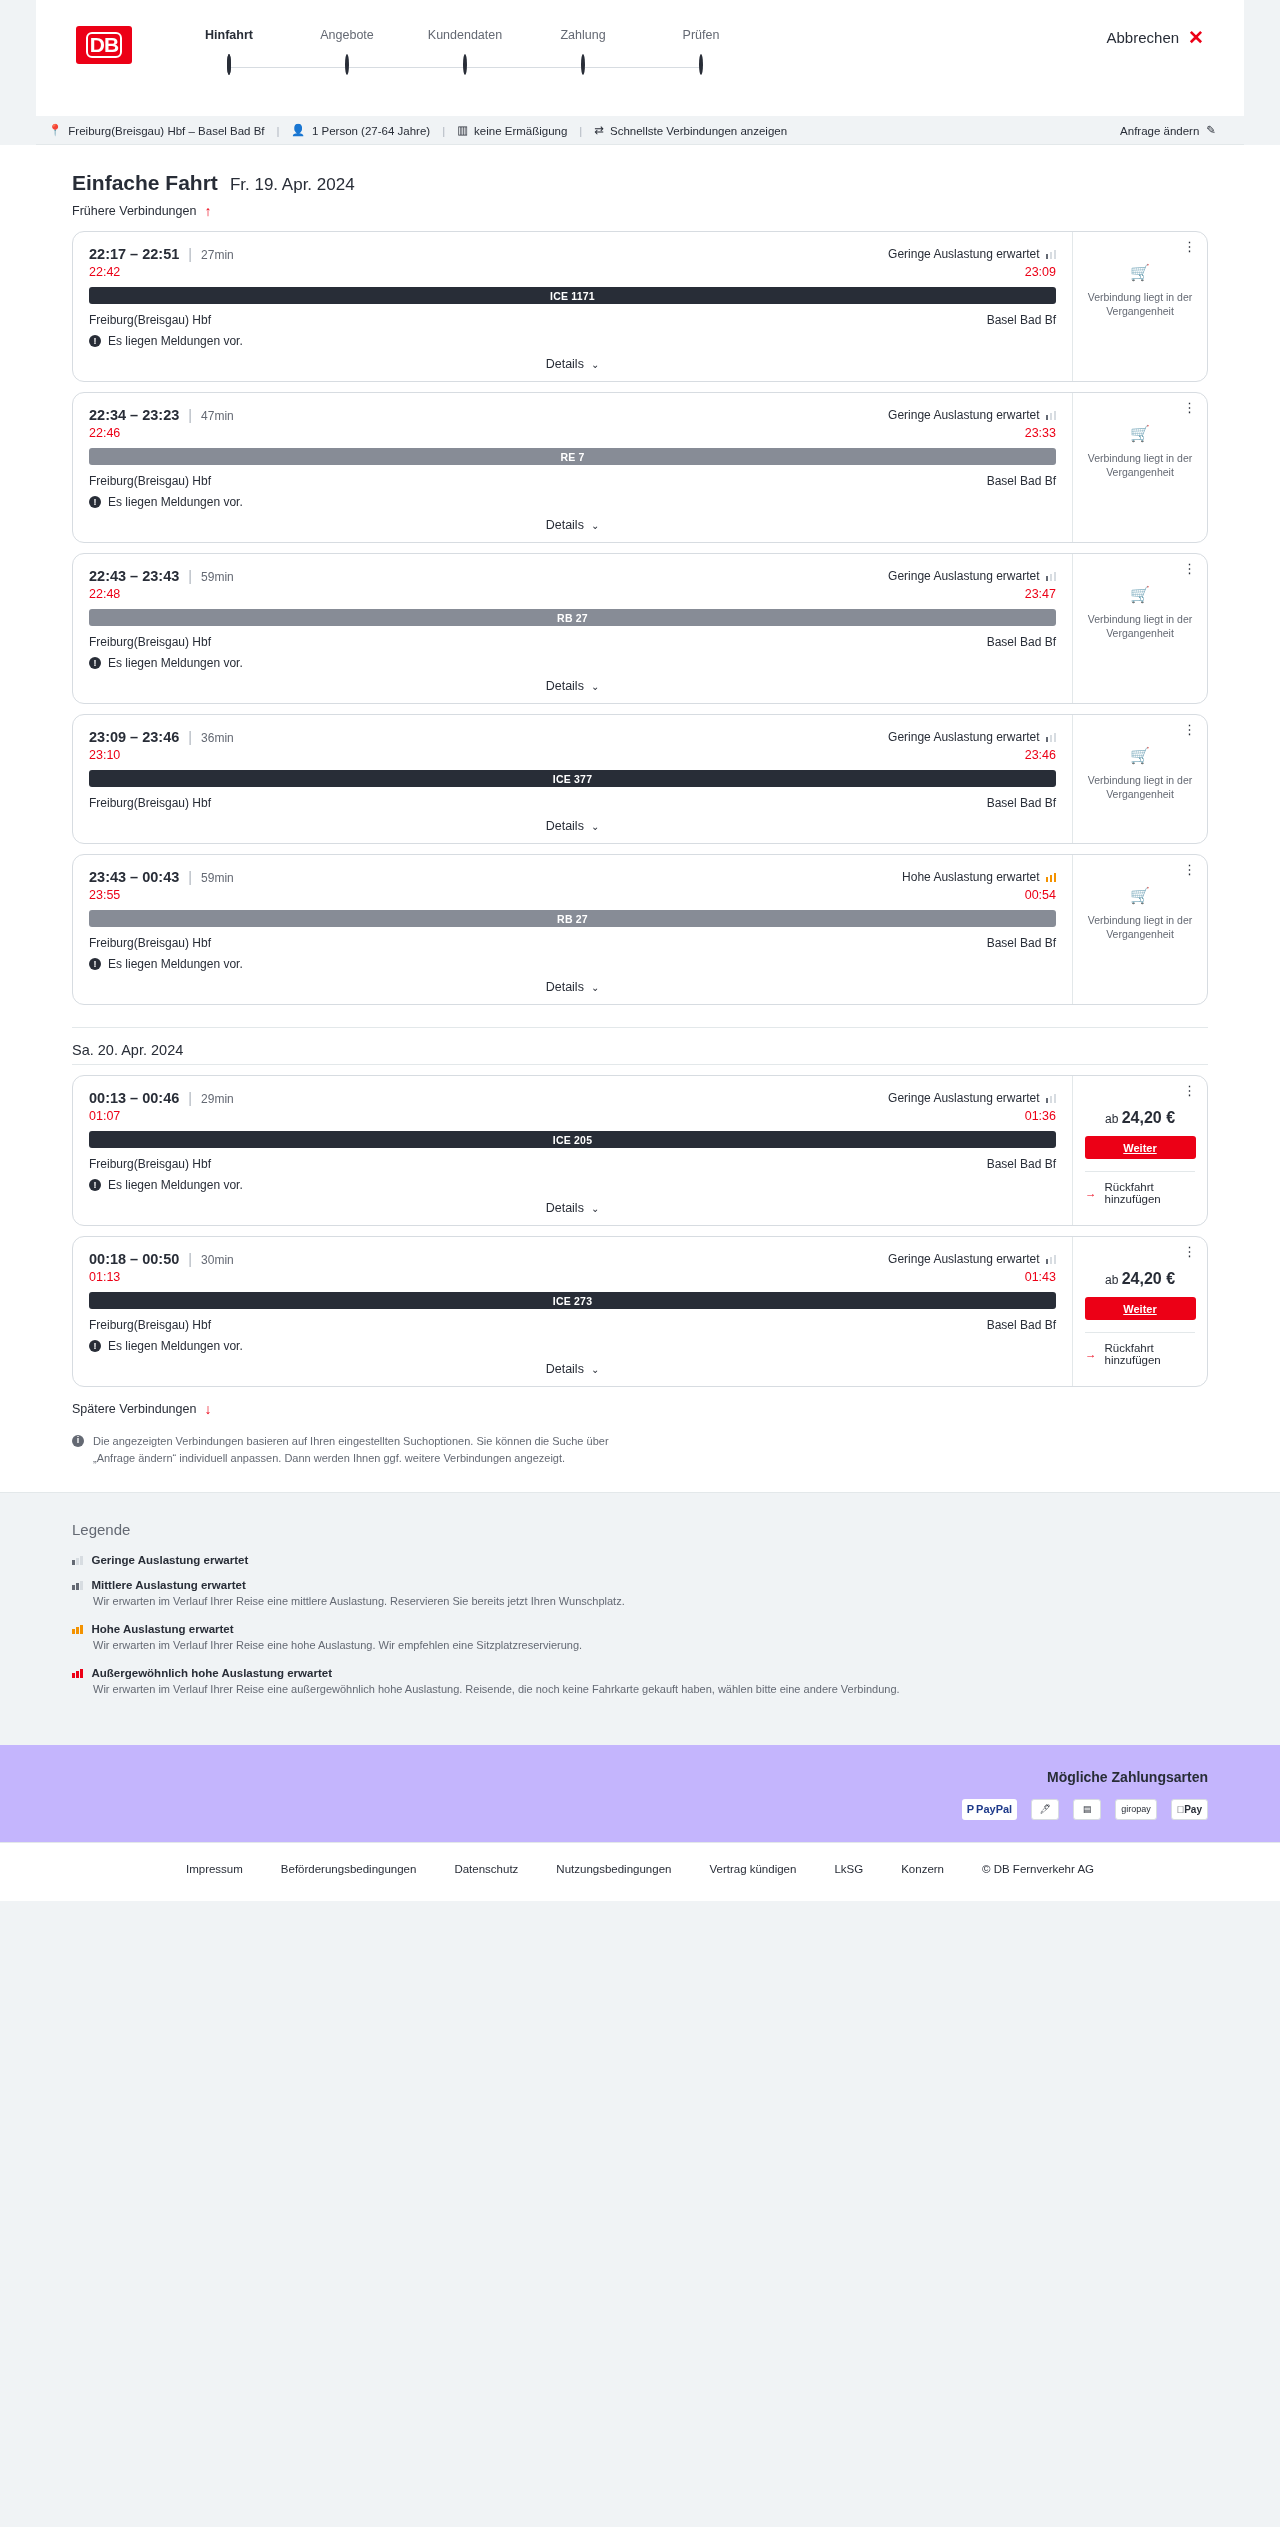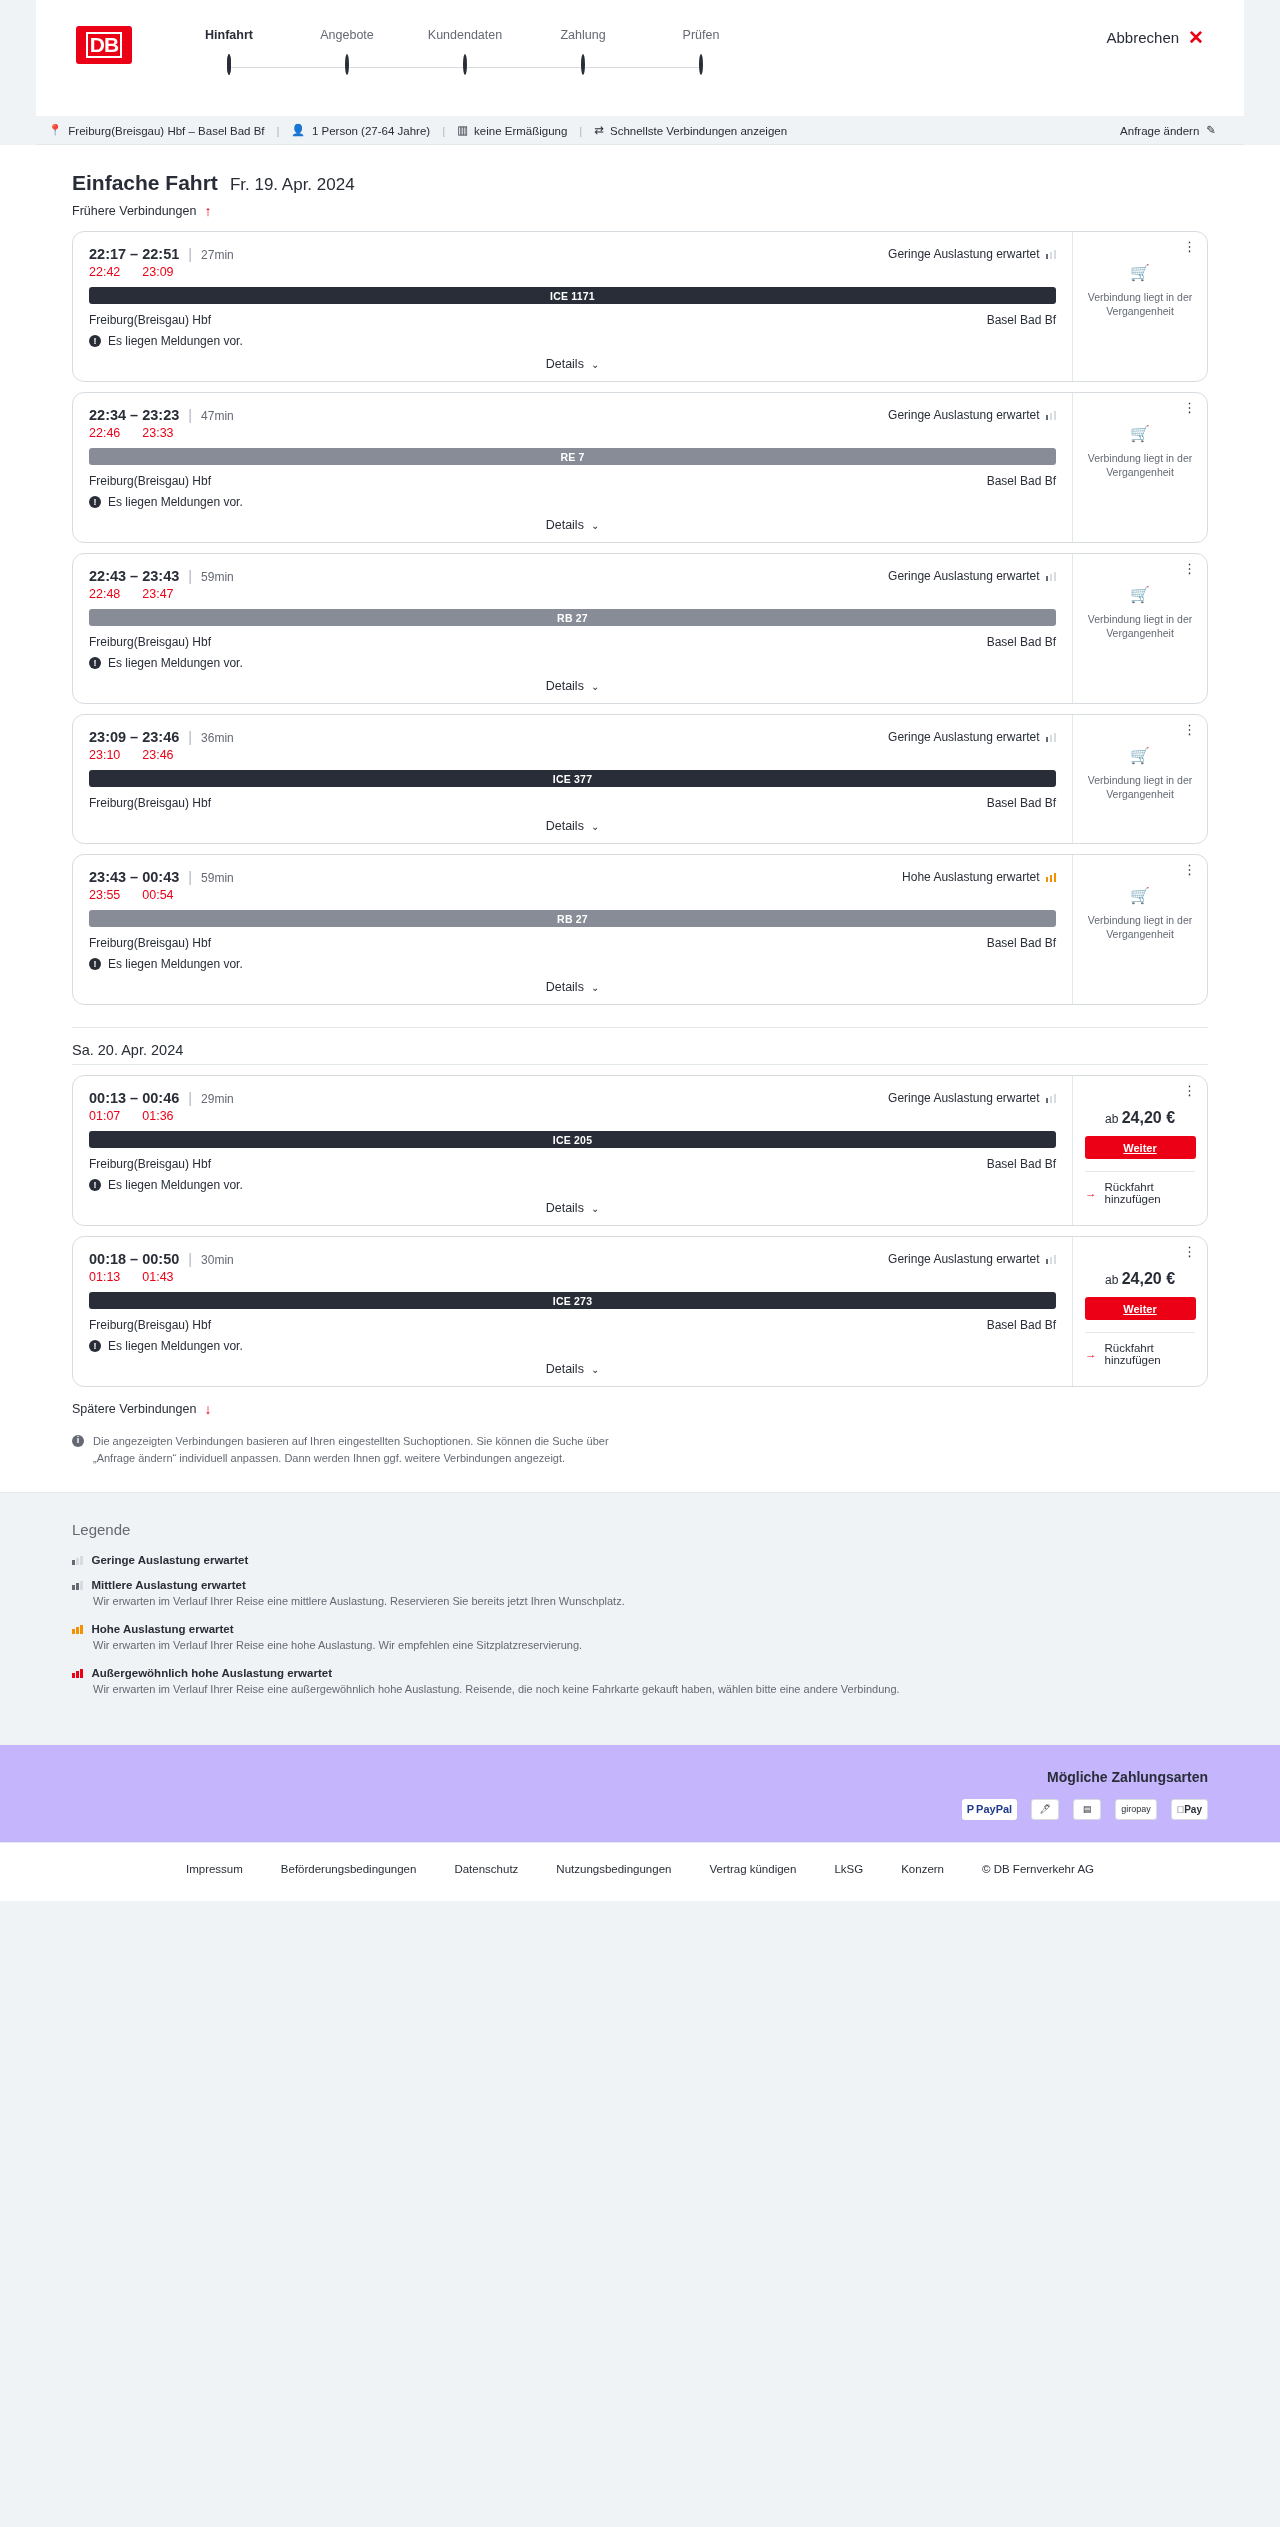--- a/index.html
+++ b/index.html
@@ -27,21 +27,21 @@
     background:#ec0016;
     color:#fff;
     font-weight:bold;
     font-size:25px;
     letter-spacing:-1px;
     display:flex; align-items:center; justify-content:center;
     margin:26px 0 0 40px;
     border-radius:3px;
     font-family:"Liberation Sans", sans-serif;
   }
-  .logo span { border:2px solid #fff; padding:0px 2px 1px 2px; border-radius:0; line-height:1; font-size:21px;}
+  .logo span { border:2px solid #fff; padding:0px 2px 1px 2px; border-radius:6px; line-height:1; font-size:21px;}
   .stepper {
     margin:28px 0 0 38px;
     flex:1;
     position:relative;
   }
   .stepper-labels {
     display:flex;
   }
   .step {
     width:118px;
@@ -164,21 +164,21 @@
   .occ-bars i:nth-child(1){height:5px;}
   .occ-bars i:nth-child(2){height:7px;}
   .occ-bars i:nth-child(3){height:9px;}
   .occ-low i:nth-child(2), .occ-low i:nth-child(3) { background:#d7dce1; }
   .occ-high i { background:#f39200; }
 
   .realtime {
     font-size:12.5px;
     color:#ec0016;
     margin:3px 0 0 0;
-    display:flex; gap:22px;
+    display:flex; gap:22px;justify-content:space-between;
   }
   .train-bar {
     margin:8px 0 0 0;
     height:17px;
     border-radius:3px;
     color:#fff;
     font-size:10.5px;
     font-weight:bold;
     display:flex; align-items:center; justify-content:center;
     letter-spacing:.2px;

